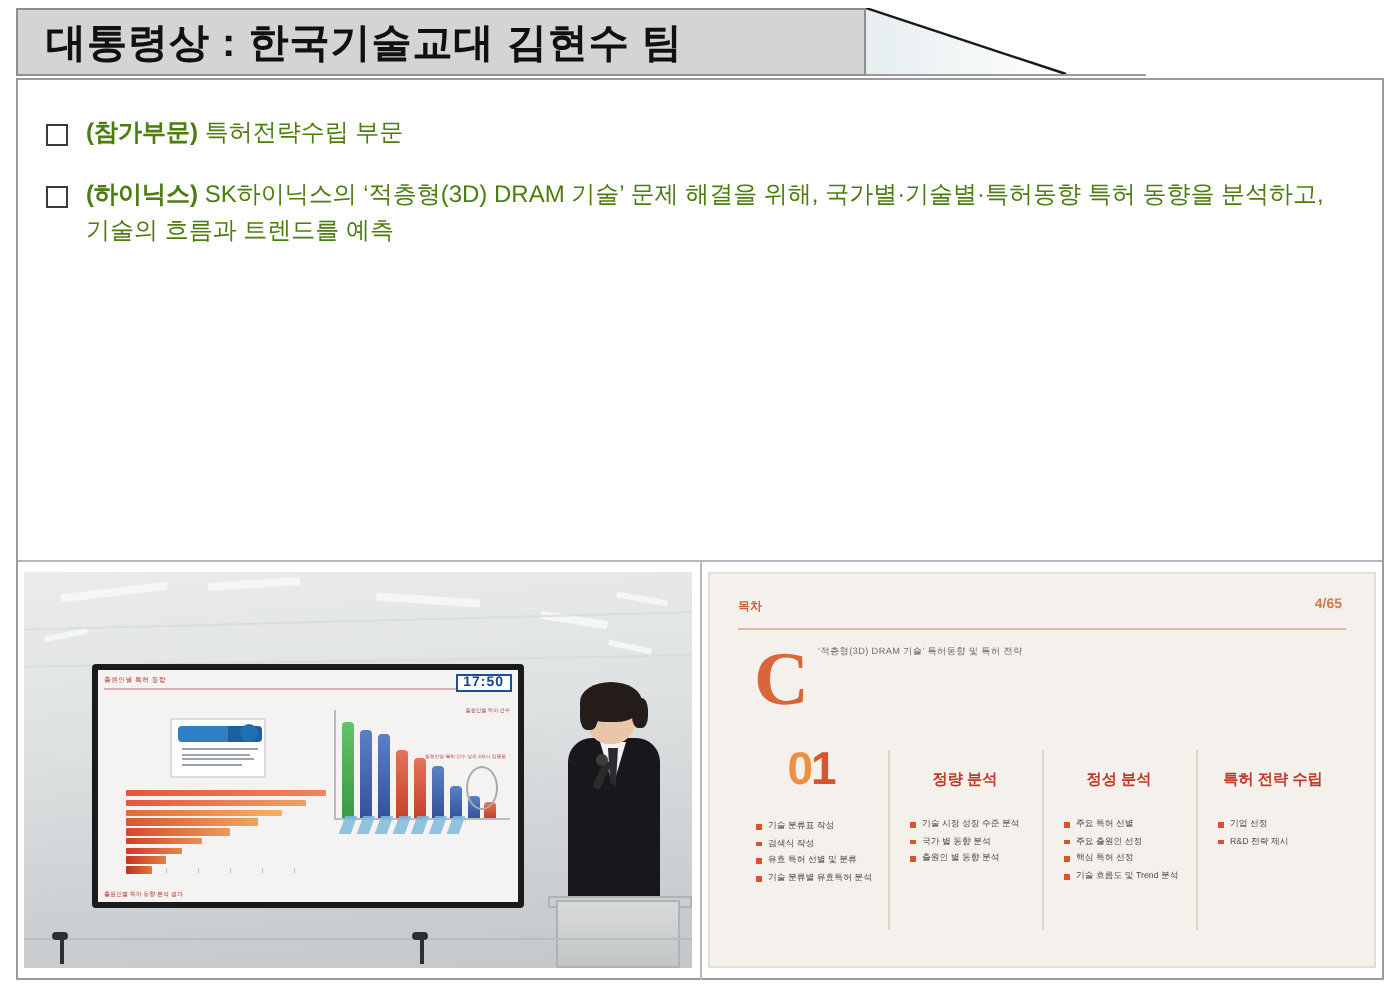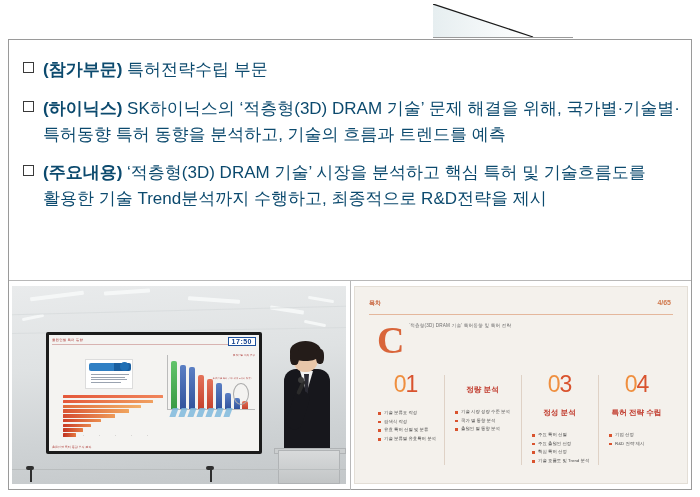--- a/index.html
+++ b/index.html
@@ -78,23 +78,23 @@
     flex: 0 0 auto;
     width: 11px;
     height: 11px;
     border: 1.3px solid #3a3a3a;
     margin-top: 5px;
     margin-right: 9px;
     background: #fff;
   }
   .bullet-text {
     flex: 1 1 auto;
-    font-size: 17px;
+    font-size: 12px;
     line-height: 1.52;
-    color: #0c4a6e;
+    color: #4d7c0f;
     word-break: keep-all;
   }
   .bullet-text .lead {
     font-weight: bold;
   }
 
   
   .images {
     position: absolute;
     left: 0;
@@ -246,21 +246,21 @@
     position:relative;
     padding: 0 5px;
     text-align:center;
   }
   .s2-col + .s2-col::before {
     content:"";
     position:absolute; left:0; top:2px; bottom:2px;
     width:1px; background:#dfd2c6;
   }
   .s2-num {
-    font-size: 23px; font-weight:normal; color:#ef8f3f;
+    font-size: 23px; font-weight:bold; color:#ef8f3f;
     line-height:1; letter-spacing:-1px;
     font-family:"Liberation Sans", sans-serif;
   }
   .s2-num .b { color:#d9532e; }
   .s2-title {
     margin-top: 11px;
     font-size: 7.6px; font-weight:bold; color:#c0392b;
     line-height:1.45;
   }
   .s2-list {
@@ -282,20 +282,23 @@
   }
   .divider-h {
     position:absolute; left:0; top:240px;
     width:682px; height:1px; background:#b8b8b8;
   }
 </style>
 </head>
 <body>
 
 <div class="header-wrap">
+  <div class="header-band">
+    <span class="header-title">대통령상 : 한국기술교대 김현수 팀</span>
+  </div>
   <div class="header-tail">
     <svg width="140" height="34" viewBox="0 0 140 34">
       <defs>
         <linearGradient id="tg" x1="0" y1="0" x2="1" y2="0">
           <stop offset="0%" stop-color="#e6eef0"></stop>
           <stop offset="100%" stop-color="#ffffff"></stop>
         </linearGradient>
       </defs>
       <polygon points="0,0 0,34 100,34 0,34" fill="none"></polygon>
       <polygon points="0,0 0,33 100,33" fill="url(#tg)"></polygon>
@@ -316,26 +319,20 @@
       </span>
     </div>
 
     <div class="bullet-row">
       <span class="bullet-box"></span>
       <span class="bullet-text">
         <span class="lead">(하이닉스)</span><span> SK하이닉스의 ‘적층형(3D) DRAM 기술’ 문제 해결을 위해, 국가별·기술별·특허동향 특허 동향을 분석하고, 기술의 흐름과 트렌드를 예측</span>
       </span>
     </div>
 
-    <div class="bullet-row">
-      <span class="bullet-box"></span>
-      <span class="bullet-text">
-        <span class="lead">(주요내용)</span><span> ‘적층형(3D) DRAM 기술’ 시장을 분석하고 핵심 특허 및 기술흐름도를 활용한 기술 Trend분석까지 수행하고, 최종적으로 R&amp;D전략을 제시</span>
-      </span>
-    </div>
 
 
   </div>
 
   <div class="divider-h"></div>
   <div class="divider-v"></div>
 
   <div class="images">
 
     <div class="img-cell left">
@@ -466,32 +463,30 @@
           <div class="s2-col">
             <div class="s2-title">정량 분석</div>
             <ul class="s2-list">
               <li>기술 시장 성장 수준 분석</li>
               <li>국가 별 동향 분석</li>
               <li>출원인 별 동향 분석</li>
             </ul>
           </div>
 
           <div class="s2-col">
-            <div class="s2-num"><span>0</span><span class="b">3</span></div>
             <div class="s2-title">정성 분석</div>
             <ul class="s2-list">
               <li>주요 특허 선별</li>
               <li>주요 출원인 선정</li>
               <li>핵심 특허 선정</li>
               <li>기술 흐름도 및 Trend 분석</li>
             </ul>
           </div>
 
           <div class="s2-col">
-            <div class="s2-num"><span>0</span><span class="b">4</span></div>
             <div class="s2-title">특허 전략 수립</div>
             <ul class="s2-list">
               <li>기업 선정</li>
               <li>R&amp;D 전략 제시</li>
             </ul>
           </div>
 
         </div>
       </div>
     </div>

